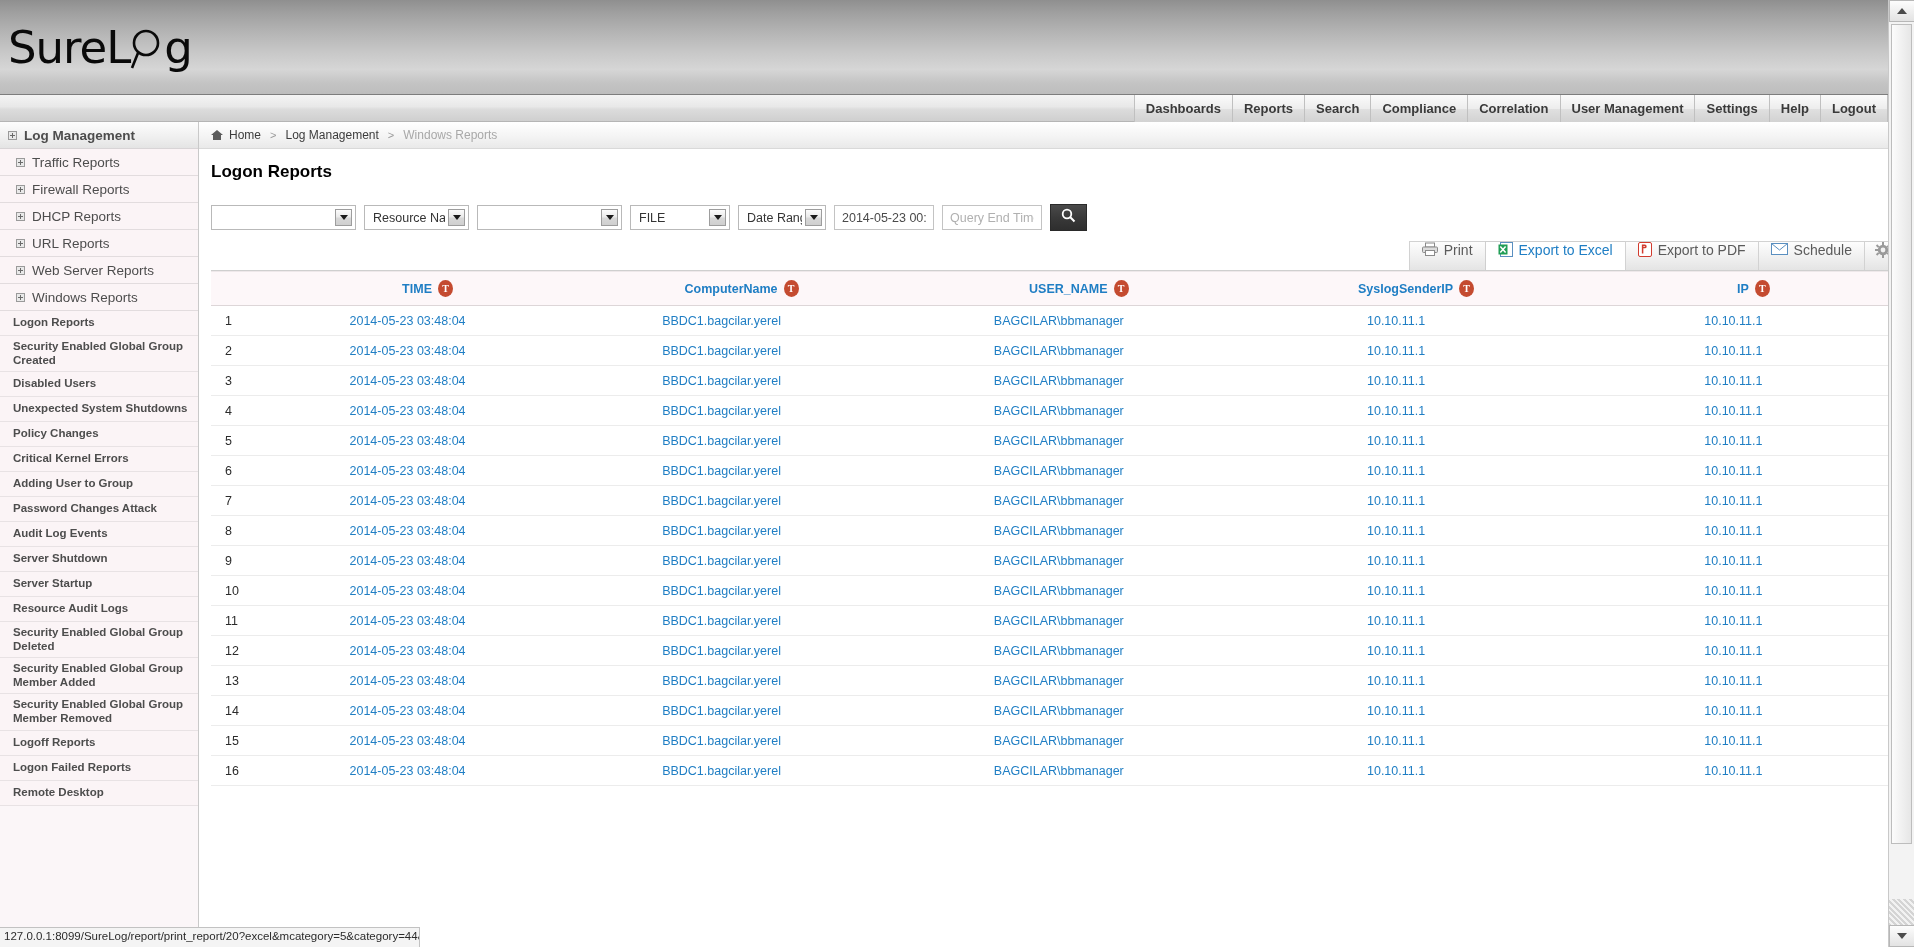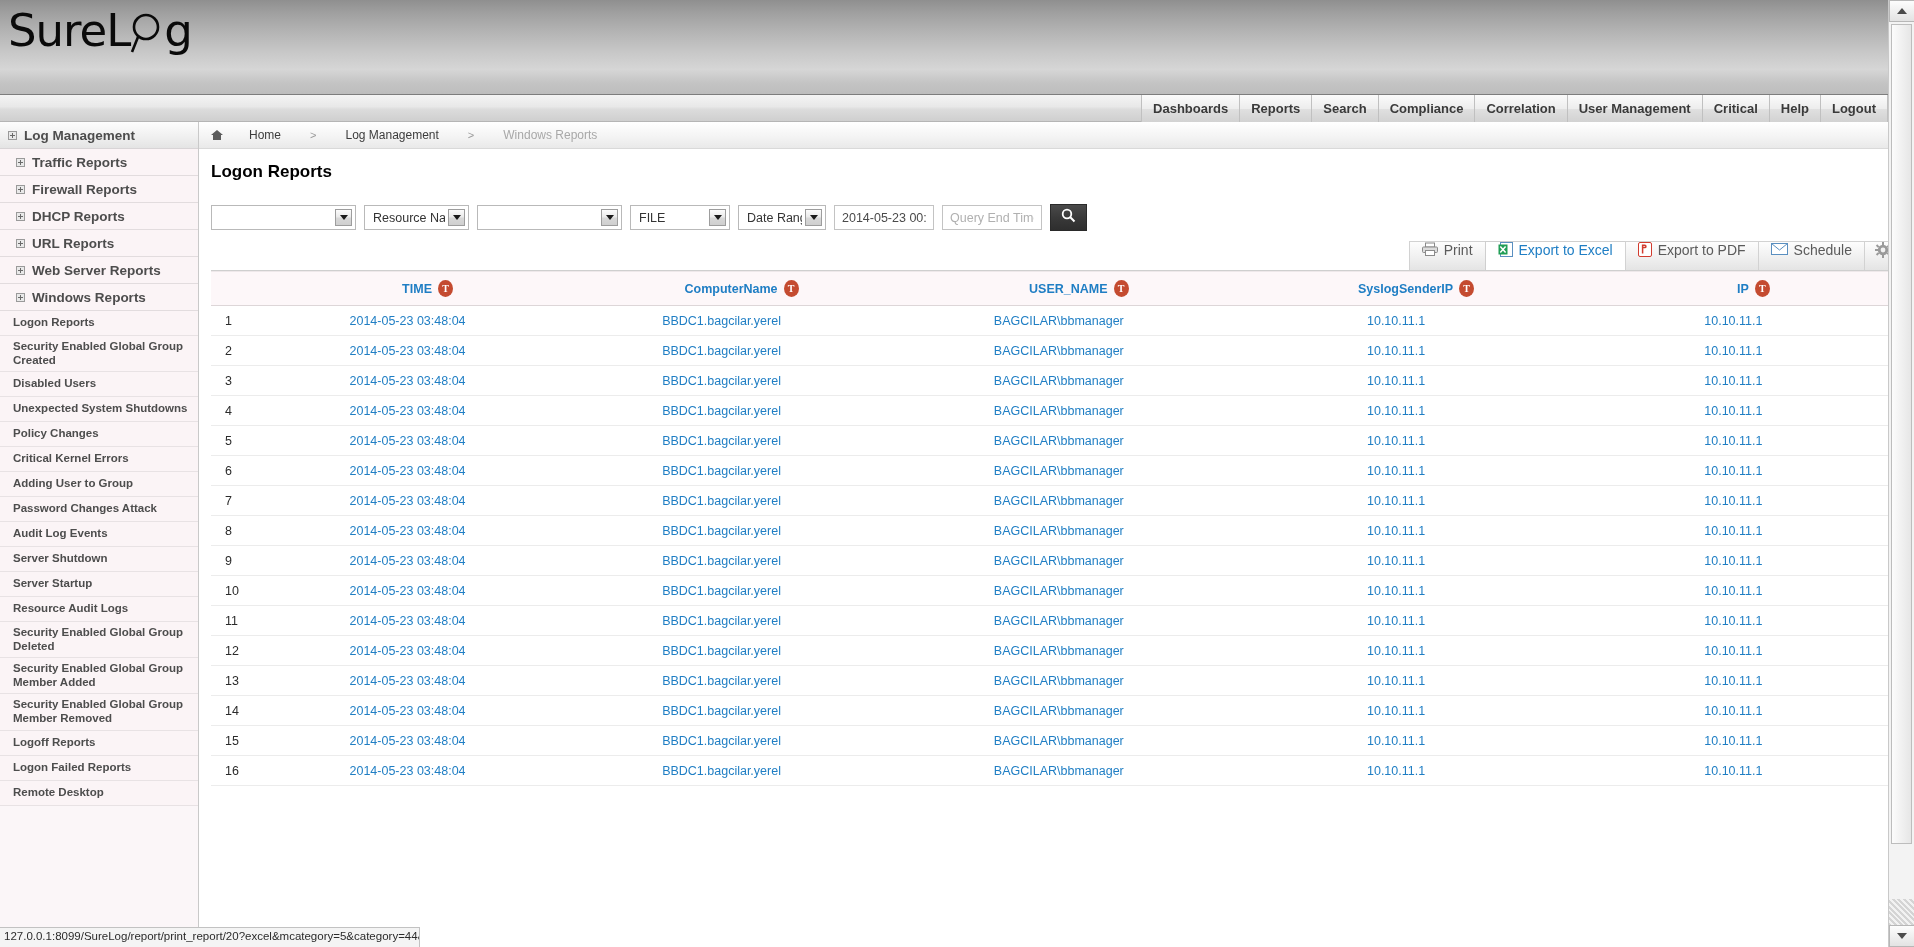--- a/index.html
+++ b/index.html
@@ -16,22 +16,22 @@
   .banner {
     position: relative;
     height: 95px;
     background: linear-gradient(to bottom,
         #8f8f8f 0%, #a0a0a0 14%, #b4b4b4 34%,
         #c8c8c8 56%, #d6d6d6 74%, #c4c4c4 88%, #bdbdbd 100%);
     border-bottom: 1px solid #7d7d7d;
   }
   .logo {
     position: absolute;
-    left: 8px; top: 8px;
-    display: flex; 
+    left: 8px; top: 24px;
+    display: flex; align-items: center;
   }
   .logo-text {
     font-family: "DejaVu Sans", sans-serif;
     font-size: 45px;
     font-weight: 400;
     color: #0a0a0a;
     letter-spacing: -1px;
     line-height: 1;
   }
   .logo-glass { position: relative; display: inline-block; }
@@ -80,21 +80,21 @@
     font-size: 13.5px; font-weight: bold;
     color: #4d4d4d;
     background: linear-gradient(to bottom, #fdfdfd 0%, #efefef 60%, #e4e4e4 100%);
     border-bottom: 1px solid #d8d4d6;
     cursor: pointer;
   }
   .side-group {
     display: flex; align-items: center;
     height: 27px;
     padding-left: 16px;
-    font-size: 13.5px; font-weight: bold;
+    font-size: 13.5px; font-weight: normal;
     color: #4d4d4d;
     background: #fbf4f6;
     border-bottom: 1px solid #e2dcde;
     cursor: pointer;
   }
   .side-leaf {
     display: flex; align-items: center;
     min-height: 25px;
     padding: 4px 8px 4px 13px;
     font-size: 11.5px; font-weight: bold;
@@ -122,21 +122,20 @@
   
   .content { flex: 1; display: flex; flex-direction: column; min-width: 0; background: #fff; }
 
   .crumbbar {
     height: 27px;
     display: flex; align-items: center;
     padding-left: 12px;
     background: linear-gradient(to bottom, #ffffff 0%, #f4f4f4 55%, #e9e9e9 100%);
     border-bottom: 1px solid #d9d9d9;
     font-size: 12px;
-    gap: 20px;
   }
   .crumb { color: #3c3c3c; cursor: pointer; }
   .crumb.cur { color: #a8a8a8; cursor: default; }
   .crumb-sep { color: #9a9a9a; margin: 0 9px; font-size: 11px; }
   .home-icon { margin-right: 6px; display: inline-flex; }
 
   .titlebar {
     padding: 13px 0 11px 12px;
     background: #fff;
   }
@@ -359,21 +358,21 @@
 </div>
 
 <div class="navwrap">
   <div class="nav" id="nav-host">
       <div class="nav-item">Dashboards</div>
       <div class="nav-item">Reports</div>
       <div class="nav-item">Search</div>
       <div class="nav-item">Compliance</div>
       <div class="nav-item">Correlation</div>
       <div class="nav-item">User Management</div>
-      <div class="nav-item">Critical</div>
+      <div class="nav-item">Settings</div>
       <div class="nav-item">Help</div>
       <div class="nav-item">Logout</div>
     </div>
 </div>
 
 <div class="page">
 
   <div class="sidebar" id="sidebar-host">
       <div class="side-root">
         <span class="plusbox"></span>

